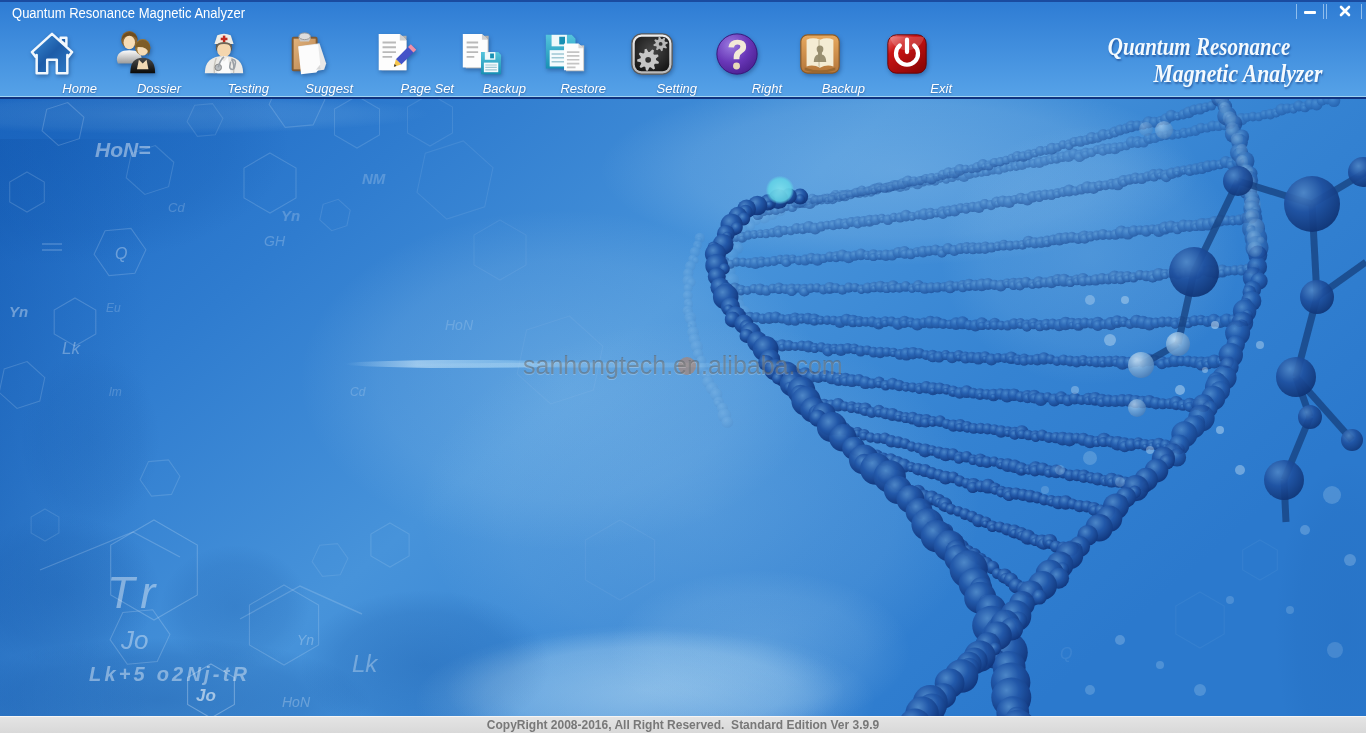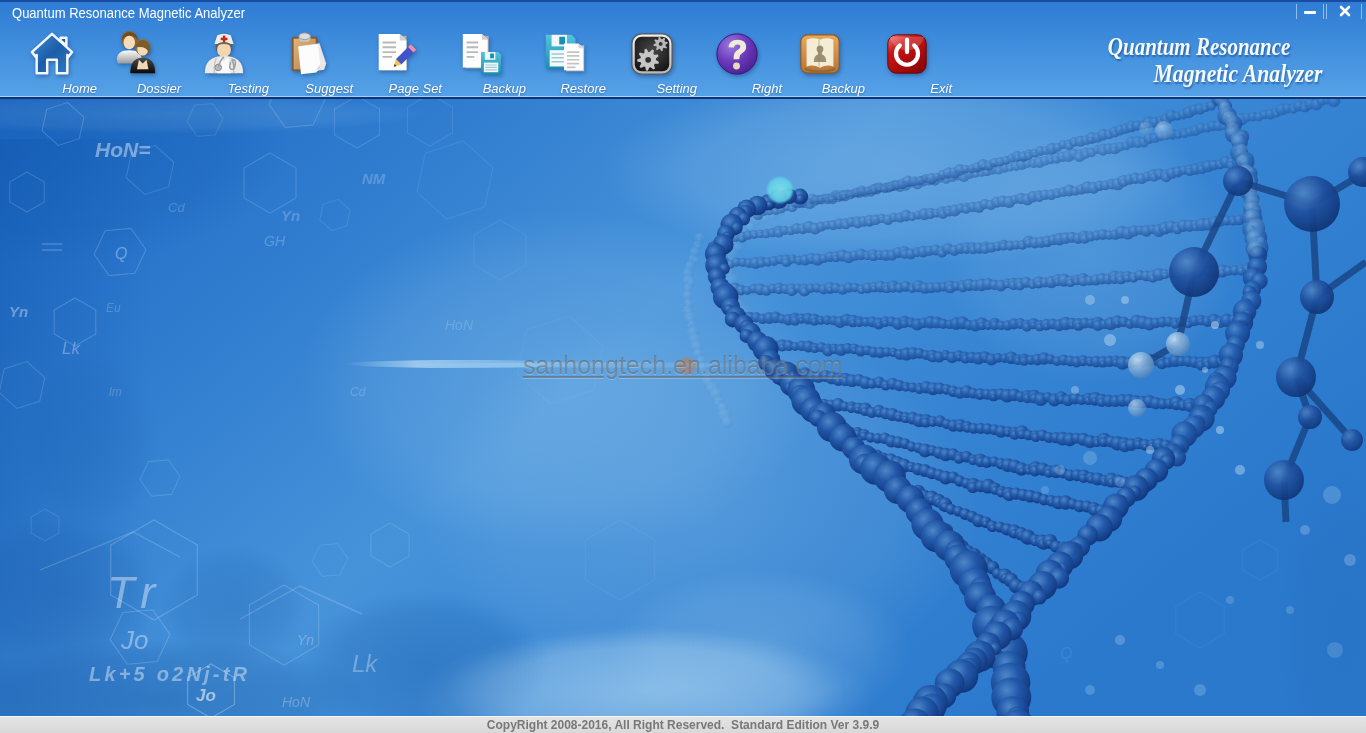--- a/index.html
+++ b/index.html
@@ -21,21 +21,21 @@
 #logo .l1 { transform:scaleX(.84); transform-origin:right; margin-right:32px; }
 #logo .l2 { transform:scaleX(.87); transform-origin:right; }
 #headline { position:absolute; left:170px; top:257px; color:#fff; }
 #h-sub { font-size:16px; font-weight:bold; letter-spacing:.4px; transform:scaleX(.96);
   transform-origin:left; text-shadow:0 2px 3px rgba(120,180,230,.5); }
 #h-1 { font-size:39px; margin-top:11px; transform:scaleX(.932); transform-origin:left;
   text-shadow:0 5px 10px rgba(225,240,252,.42); }
 #h-2 { font-size:39px; margin-top:15px; margin-left:1px; transform:scaleX(.939);
   transform-origin:left; text-shadow:0 5px 10px rgba(225,240,252,.42); }
 #wm { position:absolute; left:523px; top:351px; font-size:25px;
-  color:rgba(88,93,98,.52); text-shadow:0 1px 0 rgba(255,255,255,.22);text-decoration:underline; }
+  color:rgba(88,93,98,.52); text-shadow:0 1px 0 rgba(255,255,255,.22); }
 #wmdot { position:absolute; left:678px; top:357px; width:18px; height:18px;
   border-radius:50%; background:rgba(235,110,30,.38); }
 #status { position:absolute; left:0; top:716px; width:1366px; height:33px;
   background:linear-gradient(#e4e4e4, #cdcdcd); border-top:1px solid #f6f6f6;
   text-align:center; color:#787878; font-size:12px; line-height:16px;font-weight:bold; }
 </style></head>
 <body>
 <div id="win">
   <div id="hdr">
     <div id="ttl">Quantum Resonance Magnetic Analyzer</div>
@@ -128,21 +128,21 @@
               <path d="M11 12 h14 M11 17 h14 M11 22 h14 M11 27 h10"></path>
             </g>
 <g transform="rotate(45 32 28)">
 <rect x="28" y="12" width="8" height="22" fill="#4453c8"></rect>
 <rect x="28" y="12" width="8" height="4" fill="#ee90a6"></rect>
 <path d="M28 34 l4 7 l4 -7 Z" fill="#f4c44c"></path>
 <path d="M30.6 38.5 l1.4 2.5 l1.4 -2.5 Z" fill="#333"></path>
 </g>
           </svg></div>
       </div>
-      <div class="tbl" style="left:352px">Page Set</div>
+      <div class="tbl" style="left:364px">Page Set</div>
       <div class="tbi" style="left:458px">
         <div class="ic"><svg width="46" height="46" viewBox="0 0 48 48">
 <rect x="8" y="5" width="24" height="34" fill="#b0b0b0"></rect>
 <path d="M5 3 h20 l6 6 v29 h-26 Z" fill="#fdfdfd"></path>
 <path d="M25 3 l6 6 h-6 Z" fill="#d0d0d0"></path>
 <g stroke="#b9b9b9" stroke-width="2">
               <path d="M9 12 h12 M9 17 h12 M9 22 h12 M9 27 h8"></path>
             </g>
 <defs>
               <linearGradient id="bg1" x1="0" y1="0" x2="0" y2="1">

